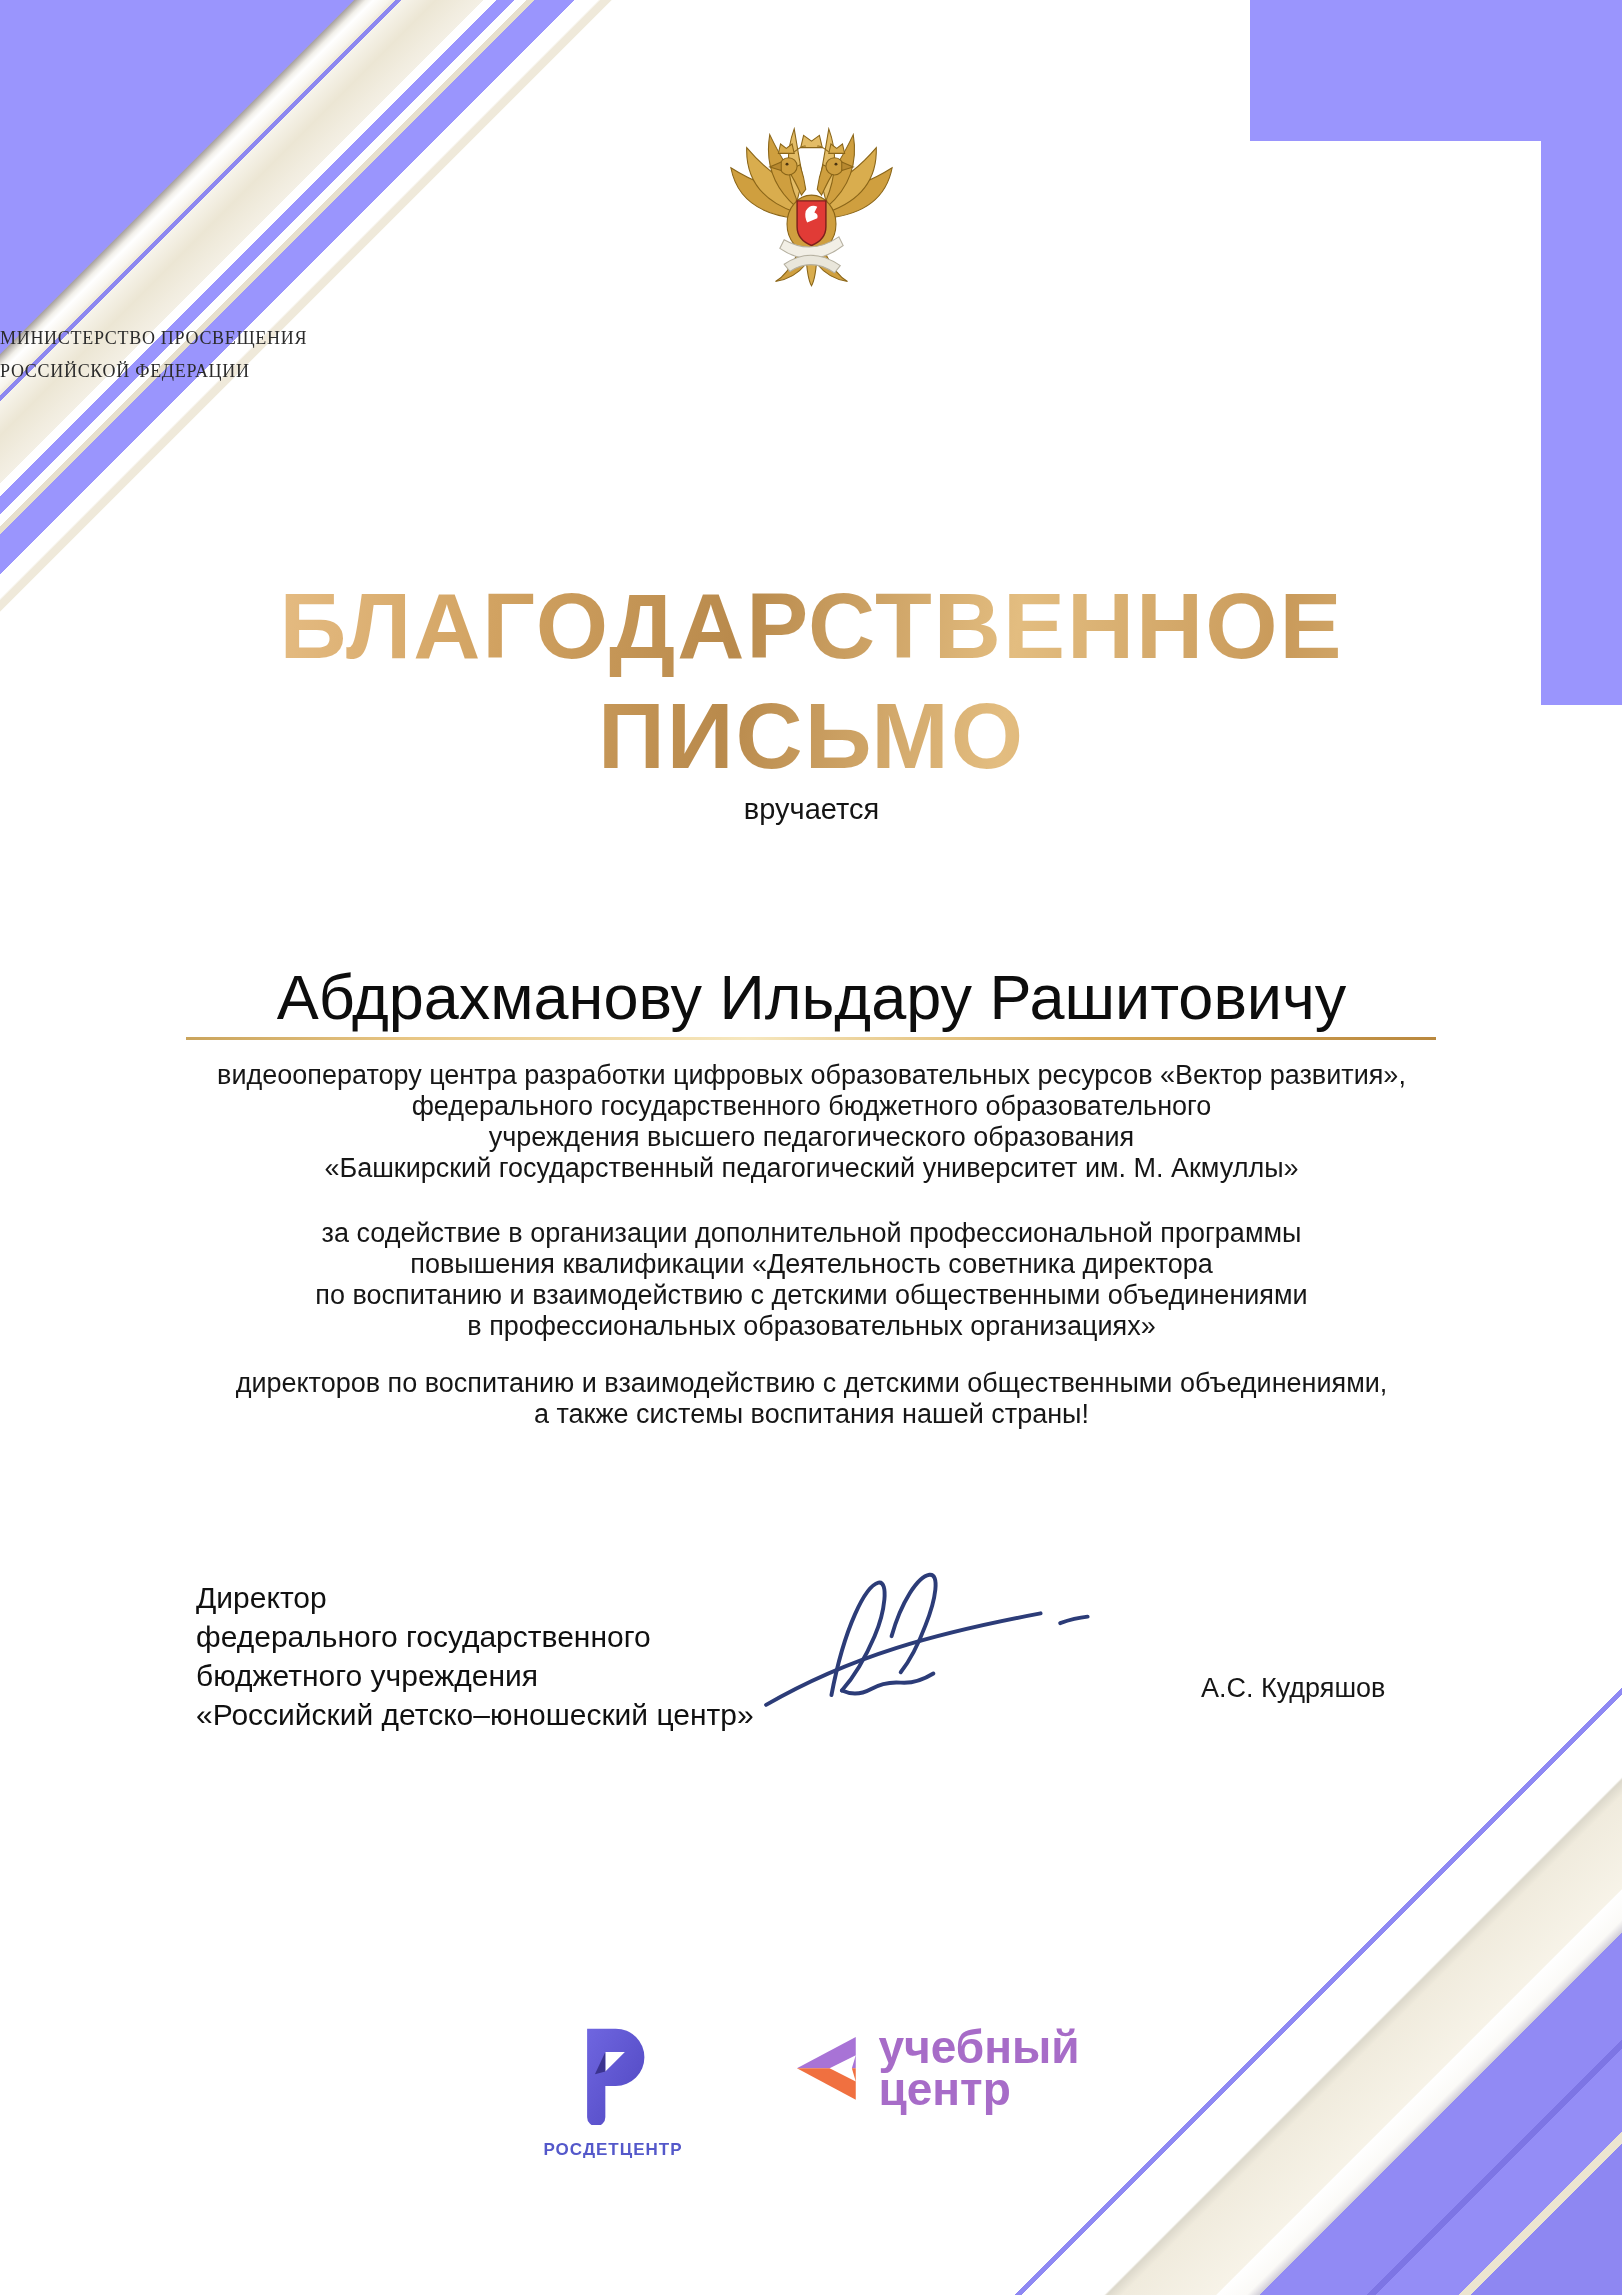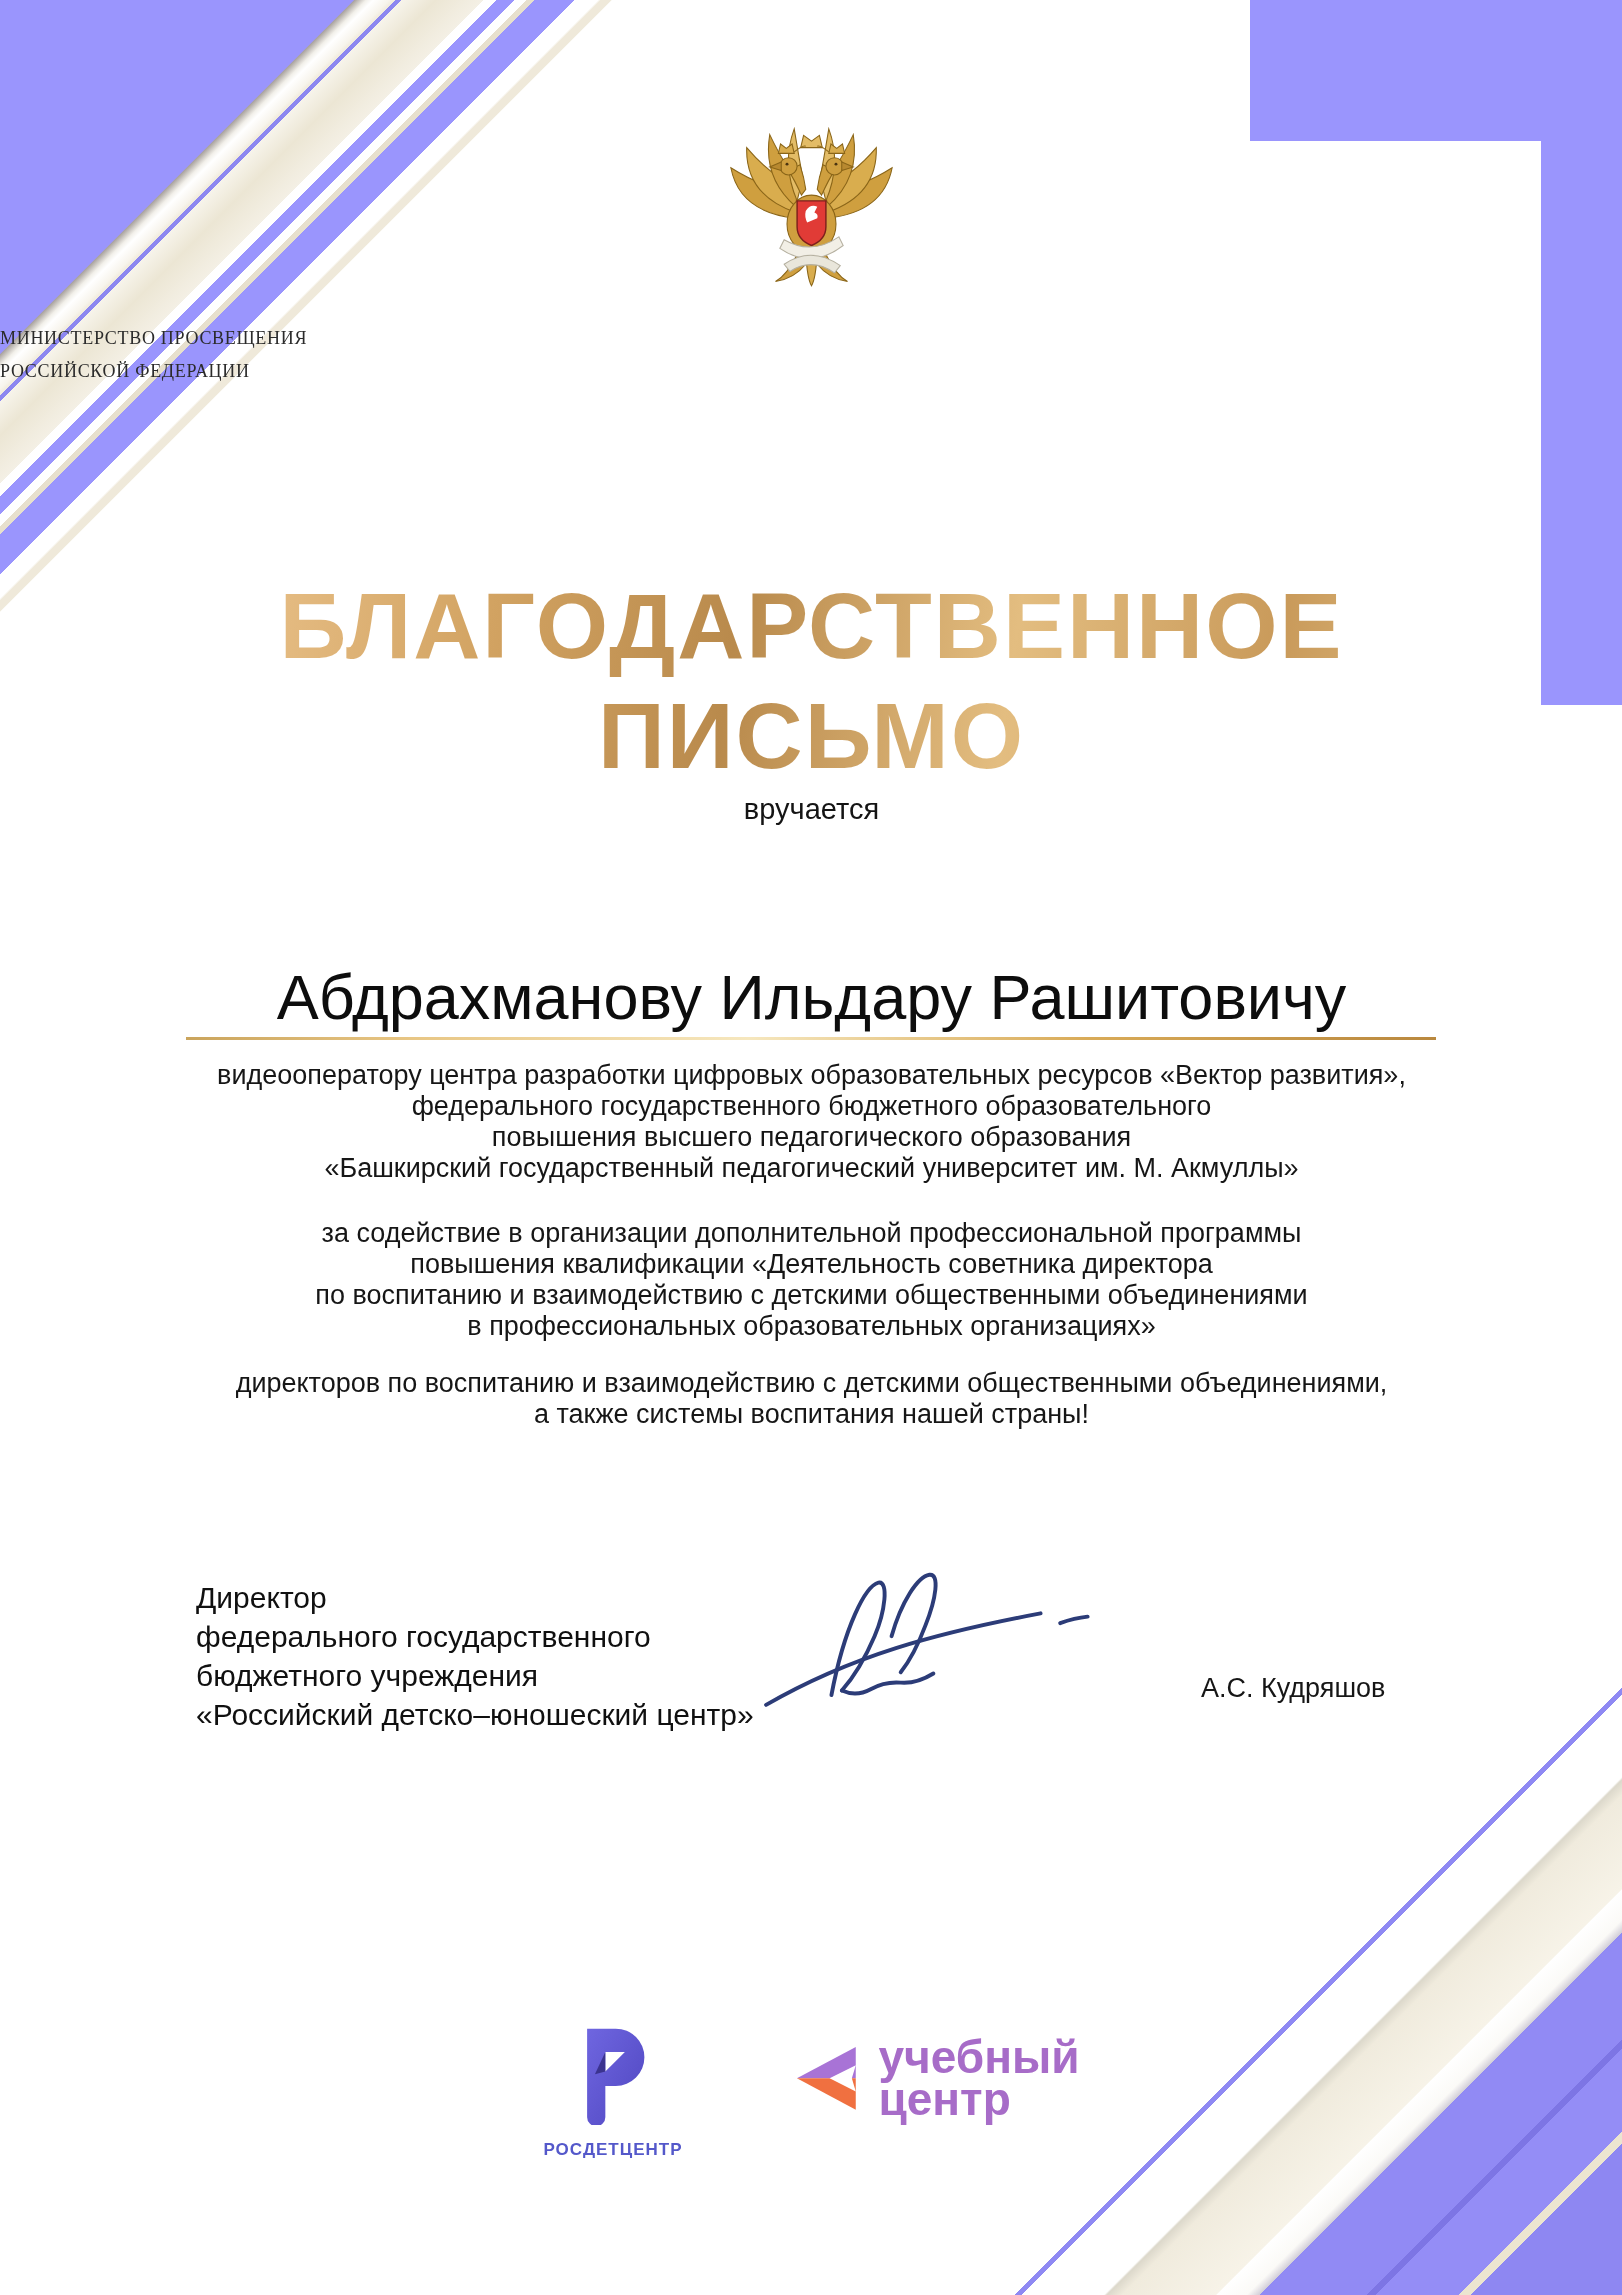--- a/index.html
+++ b/index.html
@@ -66,21 +66,21 @@
   .sig-block{position:absolute;left:196px;top:1578px;font-size:30px;line-height:39px;
      color:#101010;}
   .sig-svg{position:absolute;left:753px;top:1548px;}
   .signer{position:absolute;left:1201px;top:1673px;font-size:27px;color:#161616;}
 
   .logos{position:absolute;top:2026px;left:0;width:100%;display:flex;
      justify-content:center;align-items:flex-start;gap:111px;}
   .logo-rdc{display:flex;flex-direction:column;align-items:center;}
   .logo-rdc-label{margin-top:13px;font-size:17px;font-weight:700;letter-spacing:1px;
      color:#5458ca;}
-  .logo-uc{display:flex;flex-direction:row;align-items:center;gap:17px;margin-top:10px;}
+  .logo-uc{display:flex;flex-direction:row;align-items:center;gap:17px;margin-top:0;}
   .logo-uc-text{font-size:46px;font-weight:700;color:#a76cc8;line-height:42px;}
 </style>
 </head>
 <body>
 
 <div id="page">
 
   <div class="deco deco-tl"></div>
   <div class="deco deco-br"></div>
   <div class="bracket bracket-h"></div>
@@ -144,21 +144,21 @@
     </div>
 
     <div class="presented">вручается</div>
 
     <div class="recipient">Абдрахманову Ильдару Рашитовичу</div>
     <div class="gold-line"></div>
 
     <div class="para para-1">
       <div>видеооператору центра разработки цифровых образовательных ресурсов «Вектор развития»,</div>
       <div>федерального государственного бюджетного образовательного</div>
-      <div>повышения высшего педагогического образования</div>
+      <div>учреждения высшего педагогического образования</div>
       <div>«Башкирский государственный педагогический университет им. М. Акмуллы»</div>
     </div>
 
     <div class="para para-2">
       <div>за содействие в организации дополнительной профессиональной программы</div>
       <div>повышения квалификации «Деятельность советника директора</div>
       <div>по воспитанию и взаимодействию с детскими общественными объединениями</div>
       <div>в профессиональных образовательных организациях»</div>
     </div>
 

